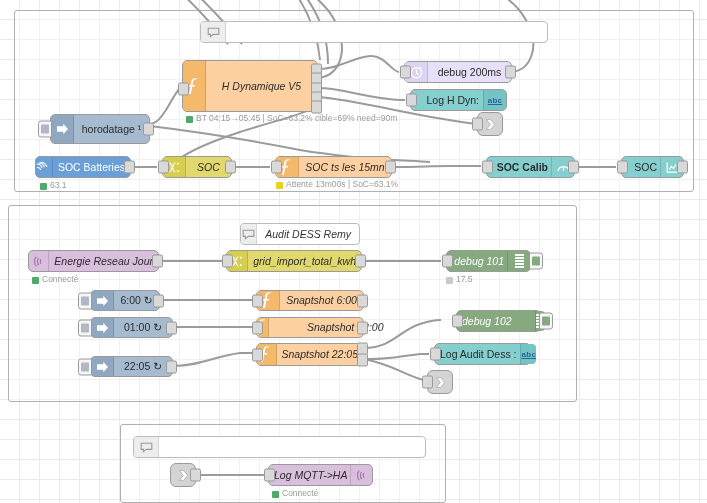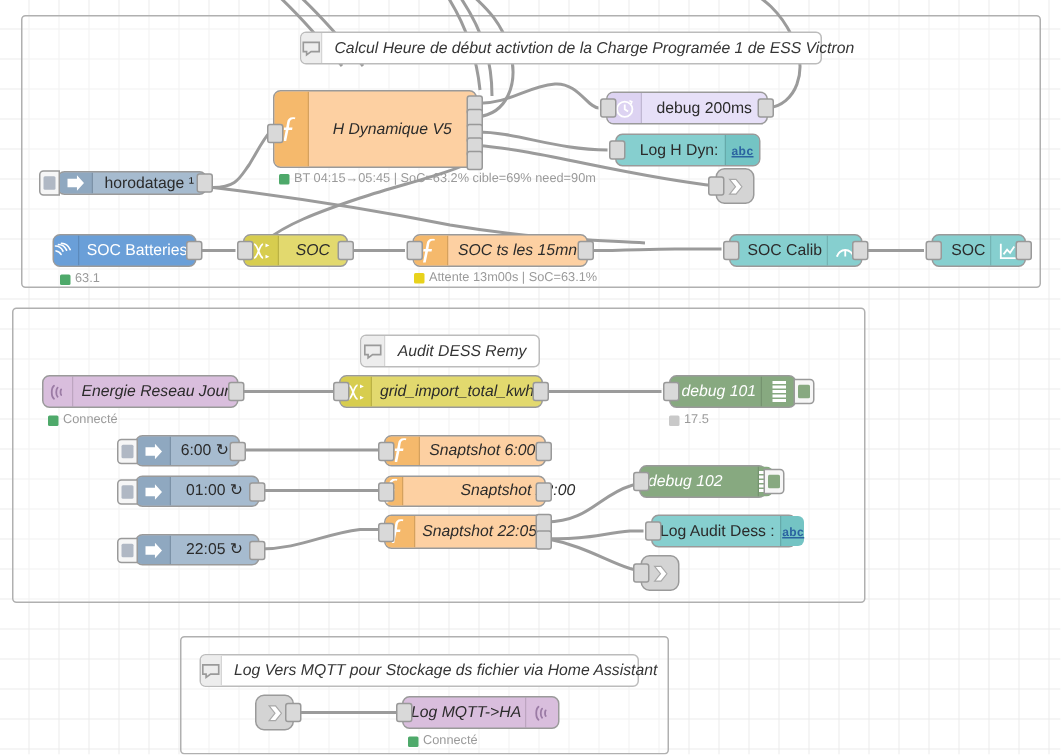--- a/index.html
+++ b/index.html
@@ -93,21 +93,21 @@
   .n-delay .icostrip{background:#ddd3f2;}
   .n-file{background:#86cfcf;}
   .n-file .icostrip{background:#74c4c4;}
   .n-debug{background:#87a980;}
   .n-debug .lbl{color:#ffffff;}
   .n-debug .icostrip{background:#87a980;}
   .n-victron{background:#6a9fd8;}
   .n-victron .lbl{color:#ffffff;}
   .n-victron .icostrip{background:#6a9fd8;}
   .n-ha{background:#d9bedd;}
-  .n-gauge{background:#86cfcf;}
+  .n-gauge{background:#86cfcf;font-weight:bold;}
   .n-chart{background:#86cfcf;}
 
   
   .injbtn{
     position:absolute;left:-13px;top:50%;transform:translateY(-50%);
     width:14px;height:17px;box-sizing:border-box;
     background:#f6f6f6;border:1px solid #9a9a9a;border-radius:3px 0 0 3px;
     display:flex;align-items:center;justify-content:center;
   }
   .injbtn i{display:block;width:8px;height:9px;background:#b0b8c4;border-radius:1px;}
@@ -209,39 +209,37 @@
 
   <path d="M196,475 L264,475"></path>
 </svg>
 
 <div class="comment" style="left:200px;top:21px;width:348px;height:22px;">
   <span class="cic">
     <svg width="13" height="11" viewBox="0 0 13 11">
         <path d="M1.2 1.2h10.6v6.2H6.4L3.4 9.6V7.4H1.2z" fill="none" stroke="#9a9a9a" stroke-width="1.1"></path>
       </svg>
   </span>
-  <span class="ctxt">Calcul Heure de début activtion de la Charge Programée 1 de ESS Victron</span>
 </div>
 
 <div class="comment" style="left:240px;top:223px;width:120px;height:22px;">
   <span class="cic">
     <svg width="13" height="11" viewBox="0 0 13 11">
         <path d="M1.2 1.2h10.6v6.2H6.4L3.4 9.6V7.4H1.2z" fill="none" stroke="#9a9a9a" stroke-width="1.1"></path>
       </svg>
   </span>
   <span class="ctxt">Audit DESS Remy</span>
 </div>
 
 <div class="comment" style="left:133px;top:436px;width:293px;height:22px;">
   <span class="cic">
     <svg width="13" height="11" viewBox="0 0 13 11">
         <path d="M1.2 1.2h10.6v6.2H6.4L3.4 9.6V7.4H1.2z" fill="none" stroke="#9a9a9a" stroke-width="1.1"></path>
       </svg>
   </span>
-  <span class="ctxt">Log Vers MQTT pour Stockage ds fichier via Home Assistant</span>
 </div>
 
 <div class="node n-func" style="left:182px;top:60px;width:136px;height:52px;">
   <span class="icostrip">
     <svg width="11" height="17" viewBox="0 0 11 17">
         <path d="M7.6 1.5c-1.9-.5-3.2.4-3.5 2.3L3.6 7H6l-.3 1.6H3.3L1.8 16H0l1.5-7.4H.1L.4 7h1.4l.6-3.4C2.7 1 4.6-.4 7.9.4z" fill="#fff"></path>
       </svg>
   </span>
   <span class="lbl">H Dynamique V5</span>
   <span class="port in" style="top:28px;"></span>
@@ -249,21 +247,21 @@
   <span class="port out" style="top:18px;"></span>
   <span class="port out" style="top:28px;"></span>
   <span class="port out" style="top:37px;"></span>
   <span class="port out" style="top:46px;"></span>
 </div>
 <div class="status" style="left:186px;top:114px;">
   <i class="dot" style="background:#4ea96a;"></i>
   <span>BT 04:15→05:45 | SoC=63.2% cible=69% need=90m</span>
 </div>
 
-<div class="node n-inject" style="left:38px;top:114px;width:100px;height:16px;">
+<div class="node n-inject" style="left:50px;top:114px;width:100px;height:30px;">
   <span class="injbtn">
       <i></i>
     </span>
   <span class="icostrip">
     <svg width="13" height="12" viewBox="0 0 13 12">
         <path d="M1 3.2h6.3V.8L12 6l-4.7 5.2V8.8H1z" fill="#fff"></path>
       </svg>
   </span>
   <span class="lbl plain">horodatage ¹</span>
   <span class="port out"></span>
@@ -475,21 +473,21 @@
     <svg width="11" height="17" viewBox="0 0 11 17">
         <path d="M7.6 1.5c-1.9-.5-3.2.4-3.5 2.3L3.6 7H6l-.3 1.6H3.3L1.8 16H0l1.5-7.4H.1L.4 7h1.4l.6-3.4C2.7 1 4.6-.4 7.9.4z" fill="#fff"></path>
       </svg>
   </span>
   <span class="lbl">Snaptshot 22:05</span>
   <span class="port in"></span>
   <span class="port out" style="top:5px;"></span>
   <span class="port out" style="top:16px;"></span>
 </div>
 
-<div class="node n-debug" style="left:426px;top:310px;width:85px;height:22px;gap:20px;">
+<div class="node n-debug" style="left:456px;top:310px;width:85px;height:22px;gap:20px;">
   <span class="lbl" style="text-align:right;padding-right:3px;">debug 102</span>
   <span class="icostrip right">
     <span class="dbgstripes">
         <span></span>
         <span></span>
         <span></span>
         <span></span>
         <span></span>
       </span>
   </span>

